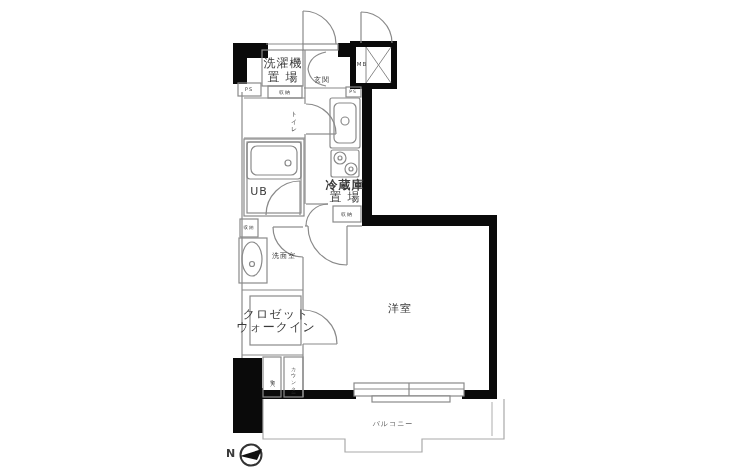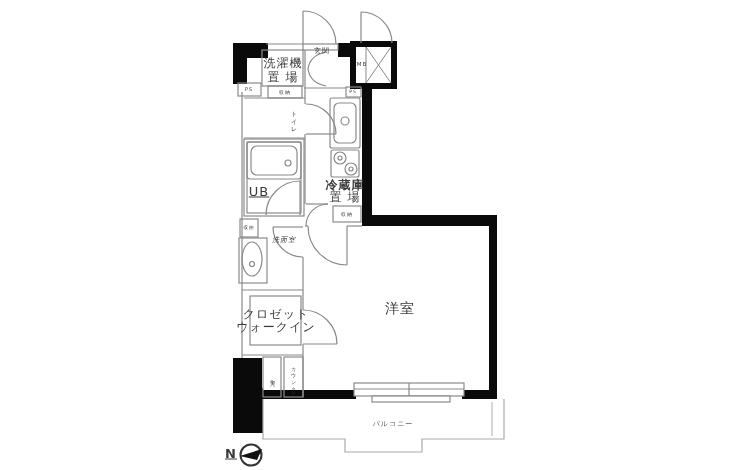--- a/index.html
+++ b/index.html
@@ -13,21 +13,21 @@
     color:#3a3a3a;white-space:nowrap;line-height:1;letter-spacing:1px;
     text-align:center;user-select:none;
   }
   .vlbl{
     position:absolute;transform:translate(-50%,-50%);
     color:#3a3a3a;writing-mode:vertical-rl;text-orientation:upright;
     line-height:1;letter-spacing:1px;text-align:center;user-select:none;
   }
   .f45{font-size:4.5px;} .f5{font-size:5px;} .f55{font-size:5.5px;}
   .f6{font-size:6px;} .f65{font-size:12px;text-align:right;} .f7{font-size:7px;}
-  .f75{font-size:13px;text-decoration:underline;} .f85{font-size:14px;}
+  .f75{font-size:11px;} .f85{font-size:11px;}
   .bold{font-weight:bold;}
   .gray{color:#555;}
 </style>
 </head>
 <body>
 
 <div class="stage">
 
   <svg class="plan-svg" width="730" height="470" viewBox="0 0 730 470">
 
@@ -171,30 +171,30 @@
     <g>
       <circle cx="251" cy="455" r="10.5" fill="none" stroke="#333333" stroke-width="2"></circle>
       <polygon points="240,456 262,449 257,460" fill="#111111"></polygon>
     </g>
   </svg>
 
   <div class="lbl f65" style="left:283px;top:63px;">洗濯機</div>
   <div class="lbl f65" style="left:283px;top:77px;">置 場</div>
   <div class="lbl f5" style="left:249px;top:89px;">PS</div>
   <div class="lbl f5" style="left:285px;top:92px;">収納</div>
-  <div class="lbl f7" style="left:322px;top:51px;">玄関</div>
+  <div class="lbl f7" style="left:322px;top:80px;">玄関</div>
   <div class="lbl f55" style="left:362px;top:65px;">MB</div>
   <div class="lbl f45" style="left:353px;top:92px;">PS</div>
   <div class="vlbl f6" style="left:294px;top:118px;">トイレ</div>
   <div class="lbl f75" style="left:259px;top:191px;">UB</div>
   <div class="lbl f65" style="left:345px;top:185px;font-weight:bold;">冷蔵庫</div>
   <div class="lbl f65" style="left:345px;top:197px;">置 場</div>
   <div class="lbl f5" style="left:347px;top:214px;">収納</div>
   <div class="lbl f45" style="left:249px;top:228px;">収納</div>
-  <div class="lbl f7" style="left:284px;top:240px;font-style:italic;">洗面室</div>
+  <div class="lbl f7" style="left:284px;top:256px;">洗面室</div>
   <div class="lbl f65" style="left:276px;top:314px;">クロゼット</div>
   <div class="lbl f65" style="left:276px;top:327px;">ウォークイン</div>
   <div class="vlbl f5" style="left:272px;top:377px;">物入</div>
   <div class="vlbl f5" style="left:293px;top:377px;">カウンター</div>
   <div class="lbl f85" style="left:400px;top:308px;">洋室</div>
   <div class="lbl f7 gray" style="left:393px;top:424px;font-family:Liberation Mono, monospace;">バルコニー</div>
   <div class="lbl f75 bold" style="left:231px;top:453px;">N</div>
 
 </div>
 

